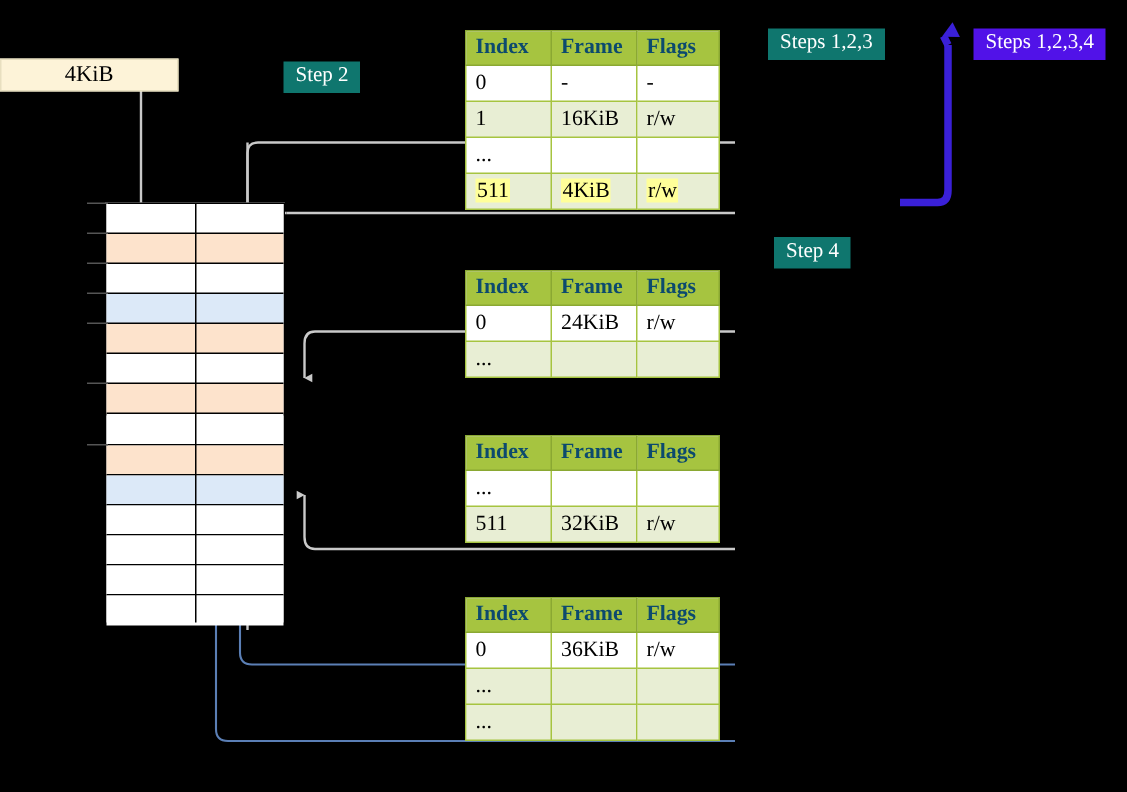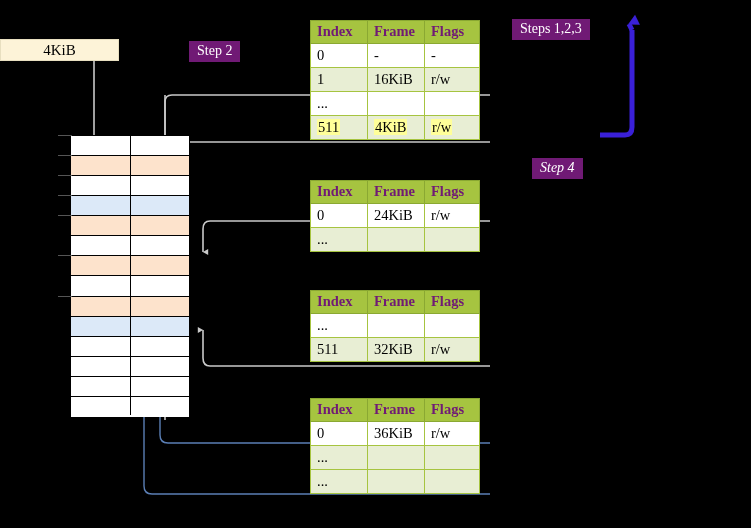--- a/index.html
+++ b/index.html
@@ -51,26 +51,26 @@
 
   
   .badge {
     position: absolute;
     padding: 2px 8px 3px 8px;
     font-size: 14px;
     line-height: 16px;
     color: #ffffff;
     white-space: nowrap;
   }
-  .badge-crimson { background: #701a75; }
+  .badge-crimson { background: #0f766e; }
   .badge-violet  { background: #5112e8; }
 
   #badge-step0   { left: 189px; top: 41px; }
   #badge-step123 { left: 512px; top: 19px; }
-  #badge-step4   { left: 532px; top: 158px; font-style: italic; }
+  #badge-step4   { left: 516px; top: 158px; }
   #badge-step1234{ left: 649px; top: 19px; }
 
   
   .mem-grid {
     position: absolute;
     left: 70px;
     top: 135px;
     width: 120px;
     height: 281px;
     border: 1px solid #000;
@@ -102,21 +102,21 @@
   
   .ptable {
     position: absolute;
     border-collapse: collapse;
     background: #ffffff;
     font-size: 14.5px;
     table-layout: fixed;
   }
   .ptable th {
     background: #a6c440;
-    color: #701a75;
+    color: #0c4a6e;
     font-weight: bold;
     text-align: left;
     padding: 2px 6px 3px 6px;
     border: 1px solid #8aa832;
     font-size: 14.5px;
   }
   .ptable td {
     border: 1px solid #a6c440;
     padding: 2px 6px 3px 6px;
     height: 18px;
@@ -204,20 +204,21 @@
     </g>
   </svg>
 
   <div class="size-box">
     <span>4KiB</span>
   </div>
 
   <div class="badge badge-crimson" id="badge-step0">Step 2</div>
   <div class="badge badge-crimson" id="badge-step123">Steps 1,2,3</div>
   <div class="badge badge-crimson" id="badge-step4">Step 4</div>
+  <div class="badge badge-violet" id="badge-step1234">Steps 1,2,3,4</div>
 
   <div class="mem-grid" id="mem-grid">
       <div class="mem-row white" style="top: 0px; height: 20.0714px;"></div>
       <div class="mem-row peach" style="top: 20.0714px; height: 20.0714px;"></div>
       <div class="mem-row white" style="top: 40.1429px; height: 20.0714px;"></div>
       <div class="mem-row sky" style="top: 60.2143px; height: 20.0714px;"></div>
       <div class="mem-row peach" style="top: 80.2857px; height: 20.0714px;"></div>
       <div class="mem-row white" style="top: 100.357px; height: 20.0714px;"></div>
       <div class="mem-row peach" style="top: 120.429px; height: 20.0714px;"></div>
       <div class="mem-row white" style="top: 140.5px; height: 20.0714px;"></div>

